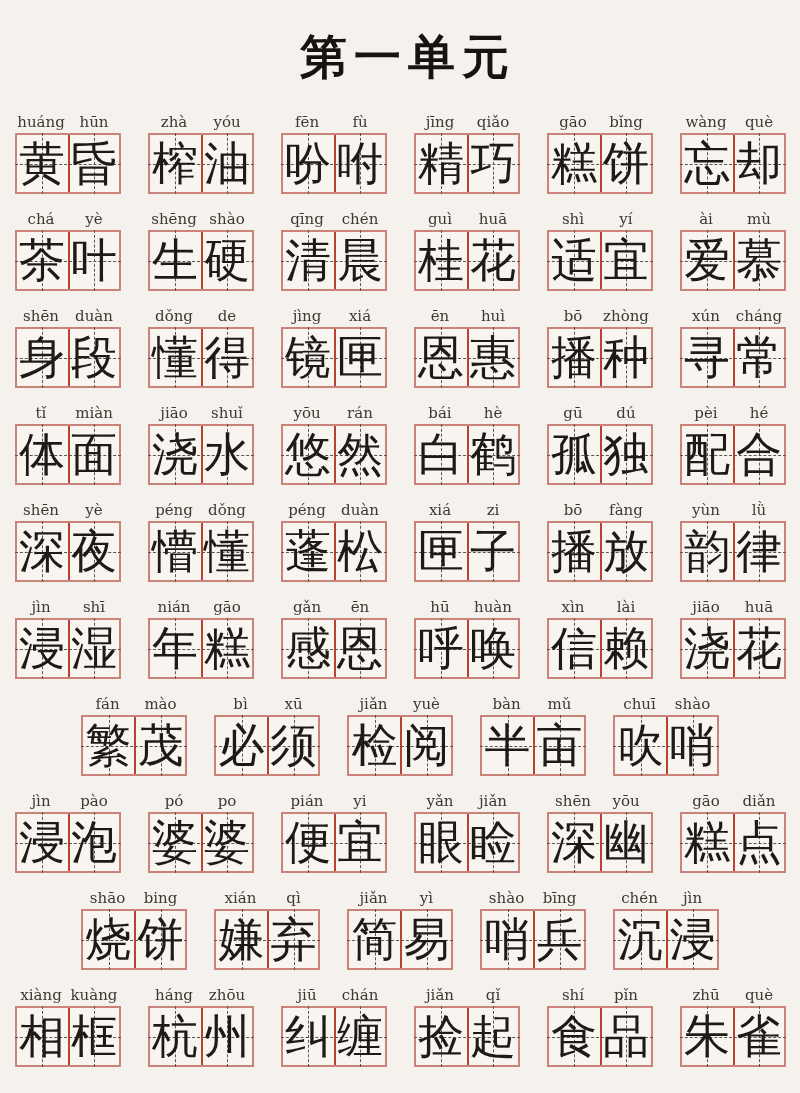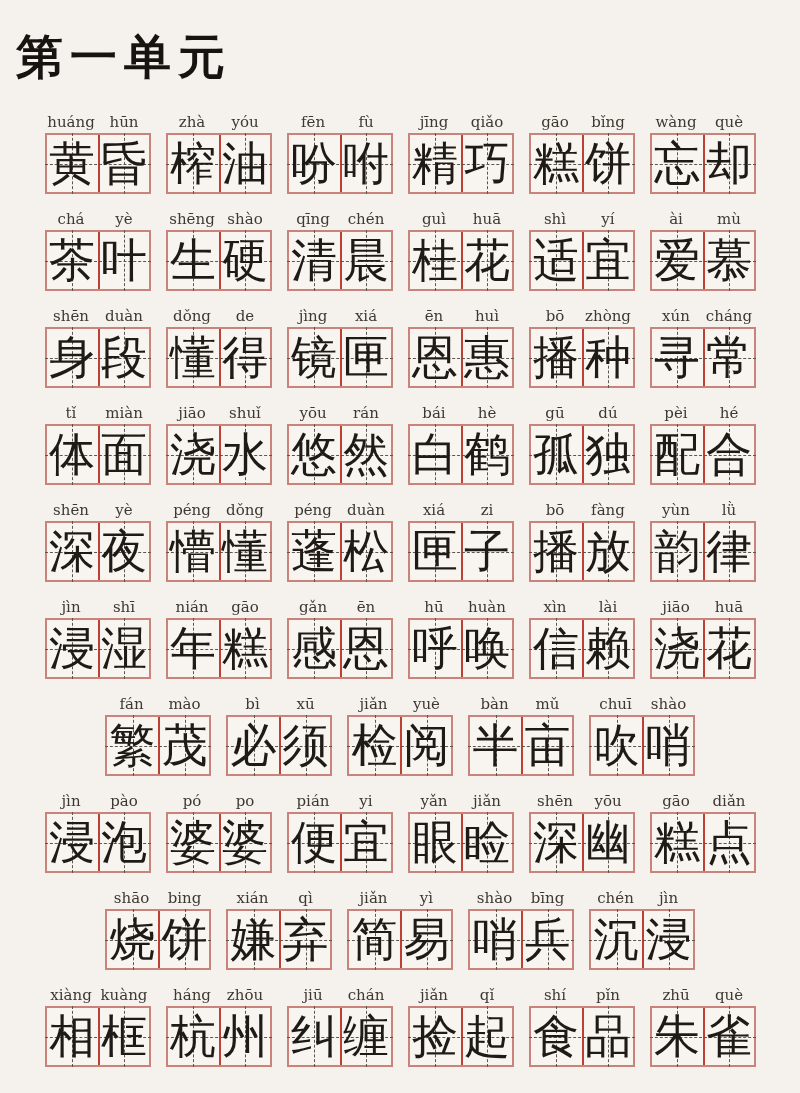--- a/index.html
+++ b/index.html
@@ -15,34 +15,34 @@
   html,body{background:var(--bg);}
   body{
     width:800px;
     min-height:1093px;
     margin:0 auto;
     font-family:"Liberation Serif","DejaVu Serif",serif;
     overflow:hidden;
   }
   .page{width:800px;padding-top:26px;}
   .title{
-    text-align:left;
+    text-align:center;
     font-size:47px;
     font-weight:bold;
     letter-spacing:7px;
     color:var(--title);
     margin-bottom:24px;
     font-family:"Liberation Serif","DejaVu Serif",serif;
     margin-left:16px;
   }
   .rows{width:100%;}
   .row{
     display:flex;
     justify-content:center;
-    gap:15px;
+    gap:27px;
     margin-bottom:16px;
   }
   .word{display:flex;flex-direction:column;align-items:center;}
   .pinyin-row{
     display:flex;
     width:106px;
     margin-bottom:2px;
   }
   .py{
     flex:1 1 50%;

